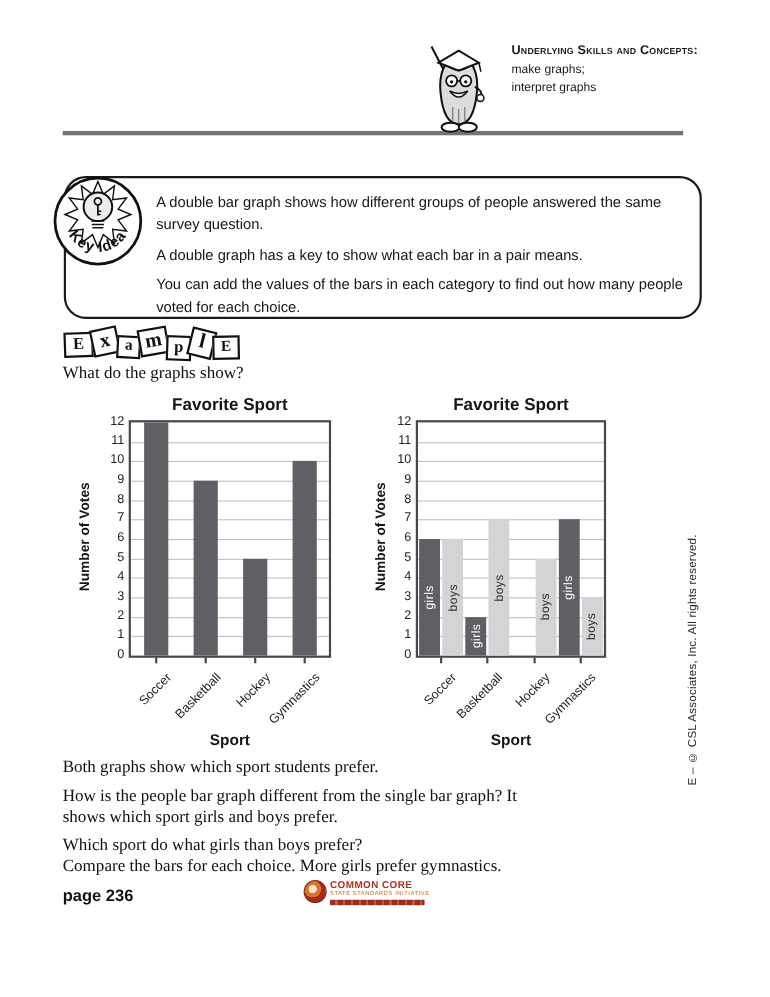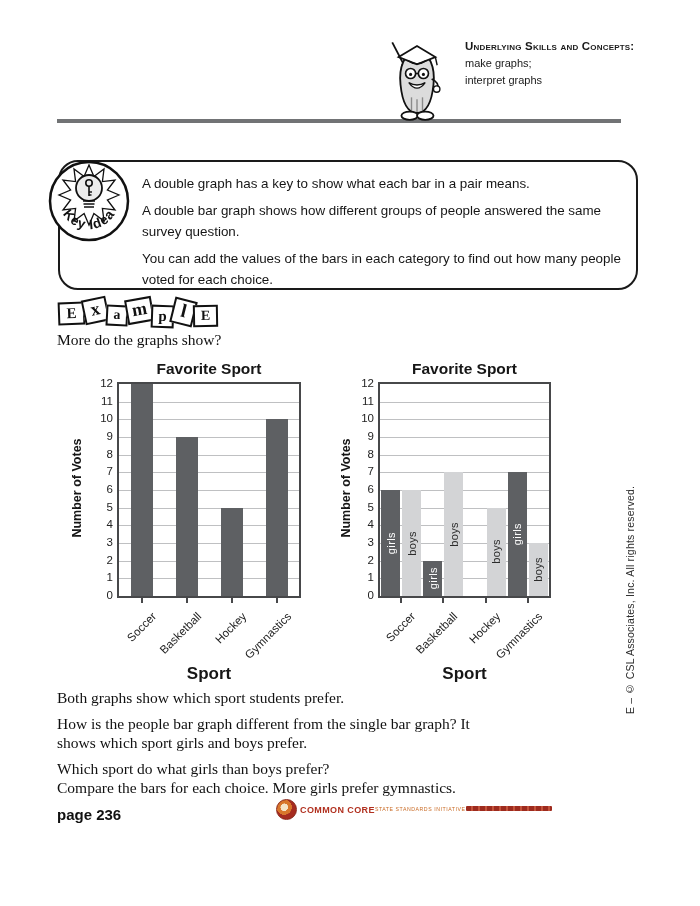--- a/index.html
+++ b/index.html
@@ -37,36 +37,36 @@
   #chart-double { left:338px; width:262px; }
   .c-title { position:absolute; text-align:center; font-weight:bold; font-size:15.5px; color:#161616; }
   .c-ylab { position:absolute; width:216px; text-align:center; transform:rotate(-90deg); font-weight:bold; font-size:12.5px; color:#161616; }
   .c-plot { position:absolute; border:2px solid #47484a; background:#fff; }
   .gridline { position:absolute; left:0; right:0; height:1px; background:#bfc0c2; }
   .c-bar { position:absolute; display:flex; align-items:center; justify-content:center; z-index:2; }
   .bar-label { writing-mode:vertical-rl; transform:rotate(180deg); font-size:11px; letter-spacing:.4px; }
   .c-ytick { position:absolute; width:30px; text-align:right; font-size:11.5px; color:#232323; }
   .c-xtick { position:absolute; width:2px; height:5px; background:#47484a; }
   .c-cat { position:absolute; width:92px; text-align:right; transform:rotate(-45deg); transform-origin:100% 0; font-size:11.5px; color:#232323; }
-  .c-xlab { position:absolute; text-align:center; font-weight:bold; font-size:17px; color:#161616; }
+  .c-xlab { position:absolute; text-align:center; font-weight:bold; font-size:14px; color:#161616; }
 
   
   .body-text { position:absolute; left:57px; top:688px; width:520px; font-family:"Liberation Serif",serif; font-size:15.5px; color:#111; }
   .body-text .para { margin-bottom:6px; }
   .body-text .line { line-height:19.5px; }
 
   
   .v-copyright { position:absolute; left:624px; top:480px; height:240px; width:18px; writing-mode:vertical-rl; transform:rotate(180deg); font-size:10.5px; color:#2b2b2b; text-align:center; letter-spacing:.2px; }
 
   
   .footer-page { position:absolute; left:57px; top:806px; font-size:15px; font-weight:bold; color:#111; }
   .footer-chapter { position:absolute; right:99px; top:806px; font-size:15px; font-weight:bold; color:#111; }
   .cc-logo { position:absolute; left:276px; top:799px; width:110px; display:flex; align-items:center; gap:3px; }
   .cc-swirl { width:21px; height:21px; border-radius:50%; background:radial-gradient(circle at 38% 38%, #f4e3c8 0 22%, #d8762c 23% 45%, #a62b1f 46% 75%, #7d1f14 76% 100%); border:1px solid #8a2418; flex:0 0 auto; }
-  .cc-text { display:flex; flex-direction:row; }
+  .cc-text { display:flex; flex-direction:column; }
   .cc-line1 { color:#b1301f; font-weight:bold; font-size:9px; letter-spacing:.4px; white-space:nowrap; }
   .cc-line2 { color:#c96a24; font-size:5.2px; letter-spacing:.55px; white-space:nowrap; margin-top:1px; }
   .cc-band { margin-top:1.5px; width:86px; height:5px; background:repeating-linear-gradient(90deg,#9e2b1e 0 5px,#c4543c 5px 7px); border-radius:1px; }
 </style>
 </head>
 <body>
 
 <div class="page">
 
   <div class="skills">
@@ -109,35 +109,35 @@
       <circle cx="42" cy="24" r="3.2" fill="none" stroke="#111" stroke-width="1.6"></circle>
       <line x1="42" y1="27" x2="42" y2="37" stroke="#111" stroke-width="1.6"></line>
       <line x1="42" y1="33" x2="45" y2="33" stroke="#111" stroke-width="1.4"></line>
       <line x1="42" y1="36" x2="44.5" y2="36" stroke="#111" stroke-width="1.4"></line>
       <path d="M36 42 L48 42 M36.5 45 L47.5 45 M37 48 L47 48" stroke="#111" stroke-width="1.4"></path>
       <path id="kiArc" d="M 13.8 50.3 A 30 30 0 0 0 70.2 50.3" fill="none"></path>
       <text font-family="Liberation Sans, sans-serif" font-size="13.5" font-weight="bold" fill="#111" letter-spacing="1">
         <textPath href="#kiArc" startOffset="50%" text-anchor="middle">Key Idea</textPath>
       </text>
     </svg>
+    <p>A double bar graph shows how different groups of people answered the same survey question.</p>
     <p>A double graph has a key to show what each bar in a pair means.</p>
-    <p>A double bar graph shows how different groups of people answered the same survey question.</p>
     <p>You can add the values of the bars in each category to find out how many people voted for each choice.</p>
   </div>
 
   <div class="example-row" id="example-row">
       <div class="tile" style="width: 27px; height: 23px; font-size: 15px; transform: translateY(5px) rotate(-2deg);">E</div>
       <div class="tile" style="width: 25px; height: 25px; font-size: 18px; transform: translateY(1px) rotate(-12deg);">x</div>
       <div class="tile" style="width: 22px; height: 21px; font-size: 14px; transform: translateY(8px) rotate(3deg);">a</div>
       <div class="tile" style="width: 27px; height: 25px; font-size: 18px; transform: translateY(1px) rotate(-10deg);">m</div>
       <div class="tile" style="width: 23px; height: 23px; font-size: 15px; transform: translateY(8px) rotate(2deg);">p</div>
       <div class="tile" style="width: 23px; height: 26px; font-size: 19px; transform: translateY(2px) rotate(14deg);">l</div>
       <div class="tile" style="width: 25px; height: 22px; font-size: 14px; transform: translateY(8px) rotate(-1deg);">E</div>
     </div>
-  <div class="example-question">More do the graphs show?</div>
+  <div class="example-question">What do the graphs show?</div>
 
   <figure class="chart" id="chart-single">
       <div class="c-title" style="left: 60px; top: 4px; width: 184px;">Favorite Sport</div>
       <div class="c-ylab" style="left: -88px; top: 125px;">Number of Votes</div>
       <div class="c-plot" style="left: 60px; top: 26px; width: 184px; height: 216px;">
         <div class="gridline" style="top: 194.33px;"></div>
         <div class="gridline" style="top: 176.67px;"></div>
         <div class="gridline" style="top: 159px;"></div>
         <div class="gridline" style="top: 141.33px;"></div>
         <div class="gridline" style="top: 123.67px;"></div>

